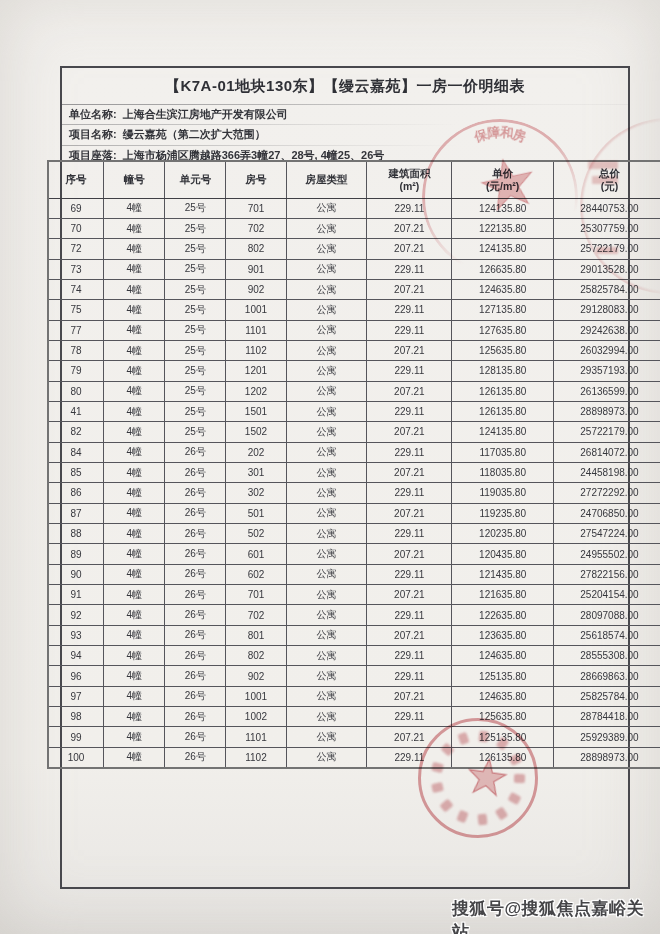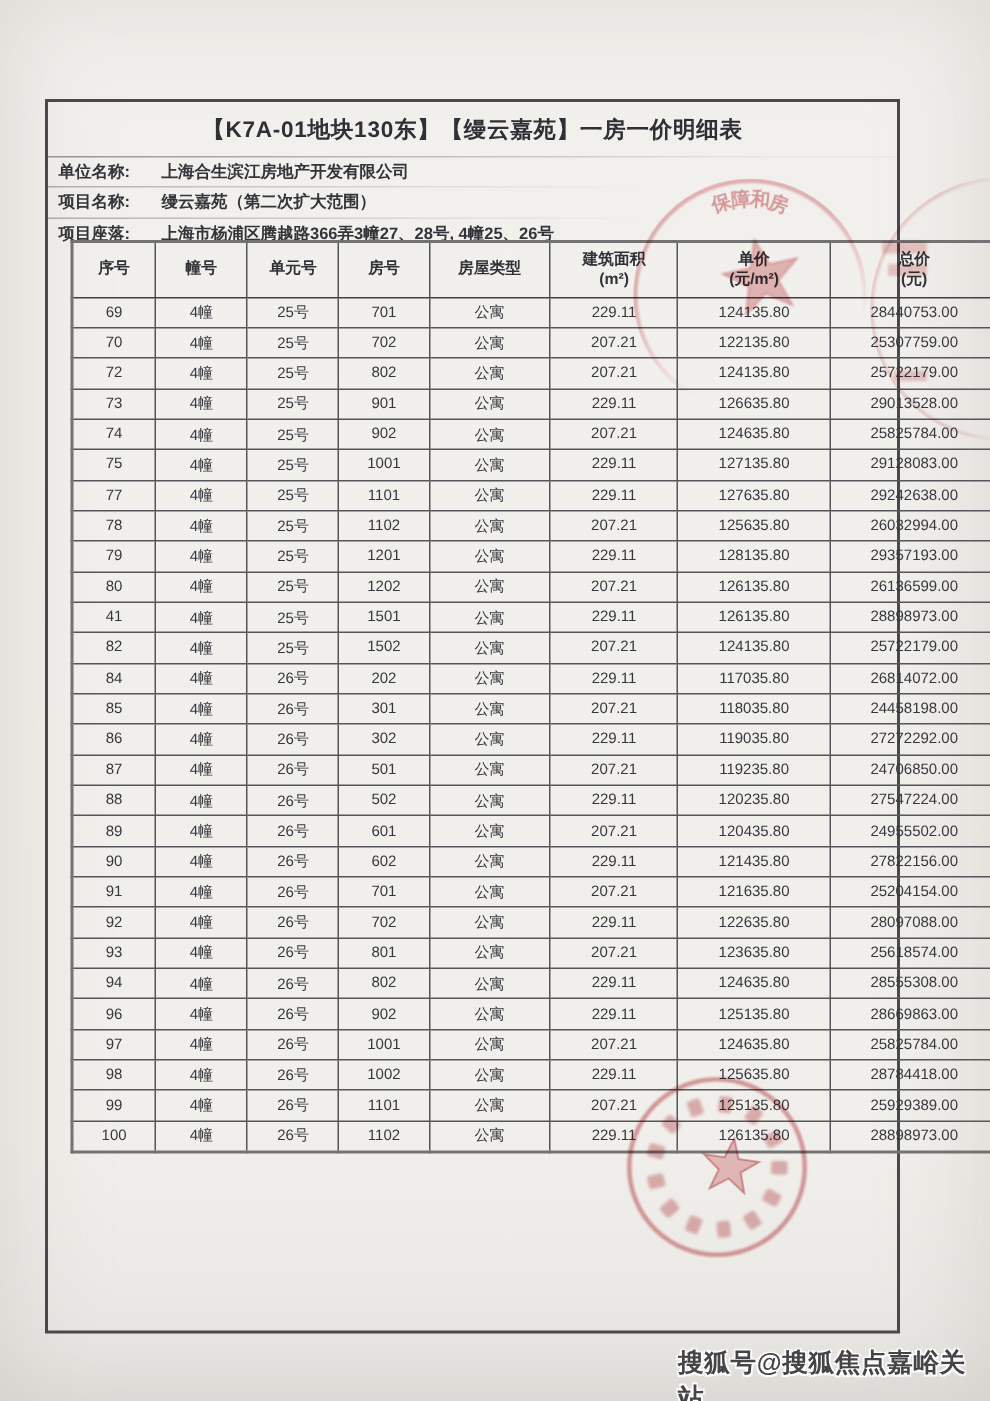--- a/index.html
+++ b/index.html
@@ -4,31 +4,31 @@
 <style>
   html,body{margin:0;padding:0;}
   body{
     width:660px;height:934px;position:relative;overflow:hidden;
     font-family:"Liberation Sans","DejaVu Sans",sans-serif;
     background:linear-gradient(180deg,#f5f3f0 0px,#f2f0ed 60px,#f1efeb 760px,#e9e7e4 900px,#e6e4e1 934px);
   }
   .vignette{position:absolute;inset:0;pointer-events:none;
     box-shadow:inset 0 0 70px rgba(175,170,164,.38);}
   
-  .paper{position:absolute;left:30px;top:66px;width:570px;height:823px;
+  .paper{position:absolute;left:60px;top:66px;width:570px;height:823px;
     box-sizing:border-box;border:2px solid #48484d;}
   .doc-title{height:36px;display:flex;align-items:center;justify-content:center;
     font-size:15px;font-weight:bold;color:#2f3036;letter-spacing:.5px;
     border-bottom:1px solid;border-image:linear-gradient(90deg,rgba(75,75,80,.55),rgba(75,75,80,.25) 55%,rgba(75,75,80,.05) 85%) 1;}
   .info-row{height:19.3px;display:flex;align-items:center;padding-left:7px;
     font-size:11px;font-weight:bold;color:#33343a;
     border-bottom:1px solid;border-image:linear-gradient(90deg,rgba(75,75,80,.4),rgba(75,75,80,.12) 45%,transparent 70%) 1;}
   .info-row:last-child{border-bottom:none;}
   .info-label{margin-right:6px;white-space:nowrap;}
-  .info-value{white-space:nowrap;margin-left:15px;}
+  .info-value{white-space:nowrap;}
   
   table.price{position:absolute;left:47px;top:160px;width:620px;
     border-collapse:collapse;table-layout:fixed;
     border:2px solid #737373;background:transparent;}
   table.price th,table.price td{border:1px solid #55555b;padding:0;text-align:center;
     color:#36373d;overflow:hidden;white-space:nowrap;}
   table.price thead tr{height:37px;}
   table.price th{font-size:10.5px;font-weight:700;color:#313238;border-bottom:1.5px solid #3f3f45;line-height:1.25;}
   table.price tbody tr{height:20.35px;}
   table.price td{font-size:10px;}

